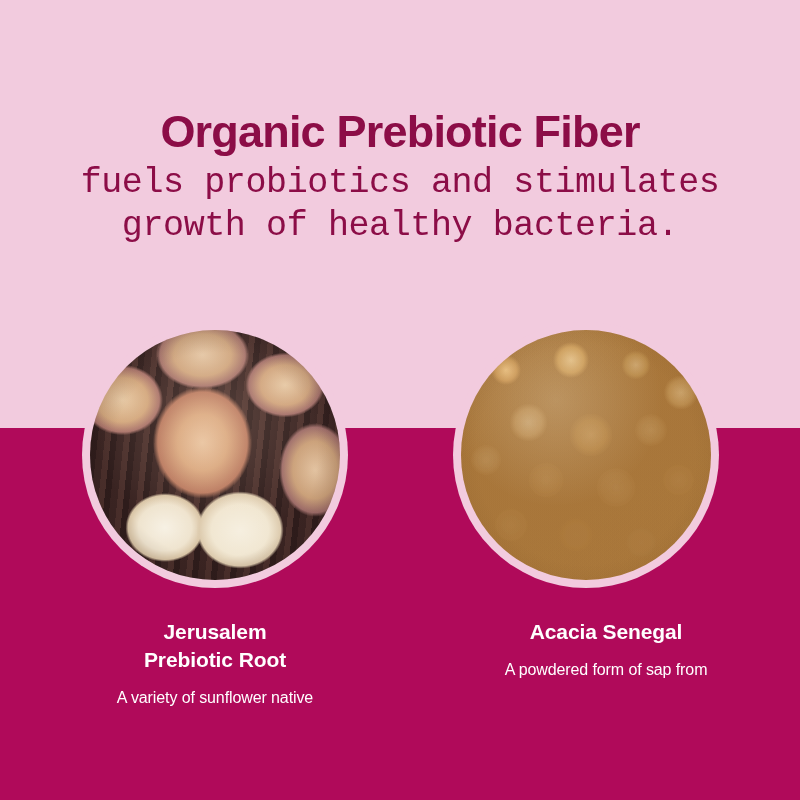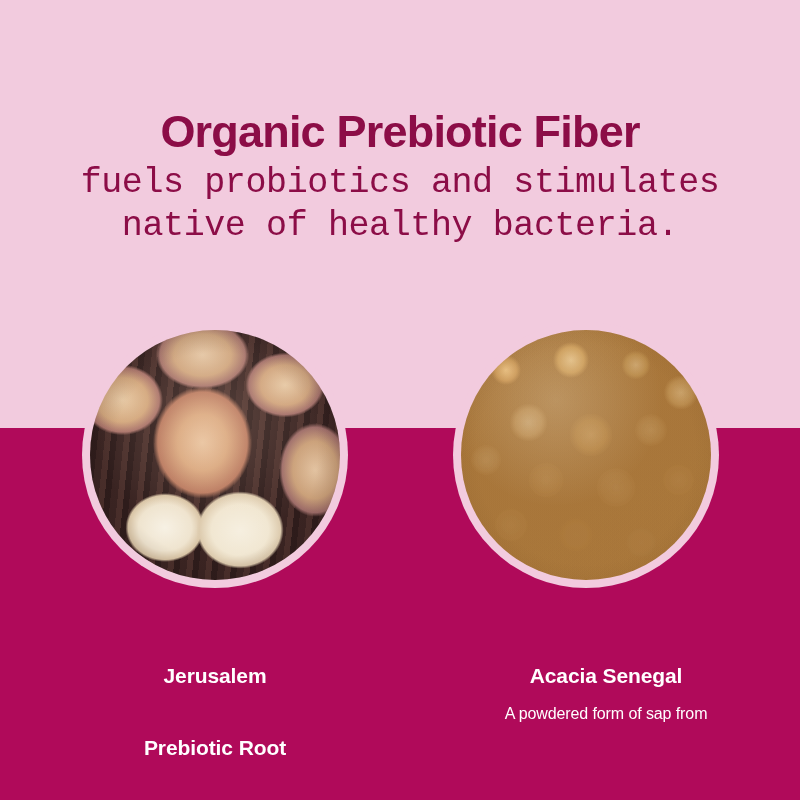--- a/index.html
+++ b/index.html
@@ -162,21 +162,21 @@
   .caption-left  { left: 50px; }
   .caption-right { left: 441px; }
 
   .caption-title {
     font-size: 21px;
     font-weight: bold;
     line-height: 1.34;
     letter-spacing: -0.1px;
     margin: 0;
   }
-  .caption-title span { display: block; margin-top: 44px; }
+  .caption-title span { display: block; }
 
   .caption-desc {
     margin: 12px 0 0 0;
     font-size: 16px;
     font-weight: 400;
     line-height: 1.44;
     letter-spacing: -0.1px;
   }
   .caption-desc span { display: block; }
 
@@ -187,38 +187,39 @@
 
 <div id="poster">
 
   <div class="bg-top"></div>
   <div class="bg-bottom"></div>
 
   <div class="headline-wrap">
     <h1 class="headline">Organic Prebiotic Fiber</h1>
     <p class="subhead">
       <span>fuels probiotics and stimulates</span>
-      <span>native of healthy bacteria.</span>
+      <span>growth of healthy bacteria.</span>
     </p>
   </div>
 
   <div class="circle circle-left">
     <div class="photo photo-artichoke"></div>
   </div>
 
   <div class="circle circle-right">
     <div class="photo photo-acacia"></div>
   </div>
 
   <div class="caption caption-left">
     <h2 class="caption-title">
       <span>Jerusalem</span>
       <span>Prebiotic Root</span>
     </h2>
     <p class="caption-desc">
+      <span>A variety of sunflower native</span>
     </p>
   </div>
 
   <div class="caption caption-right">
     <h2 class="caption-title">
       <span>Acacia Senegal</span>
     </h2>
     <p class="caption-desc">
       <span>A powdered form of sap from</span>
     </p>

